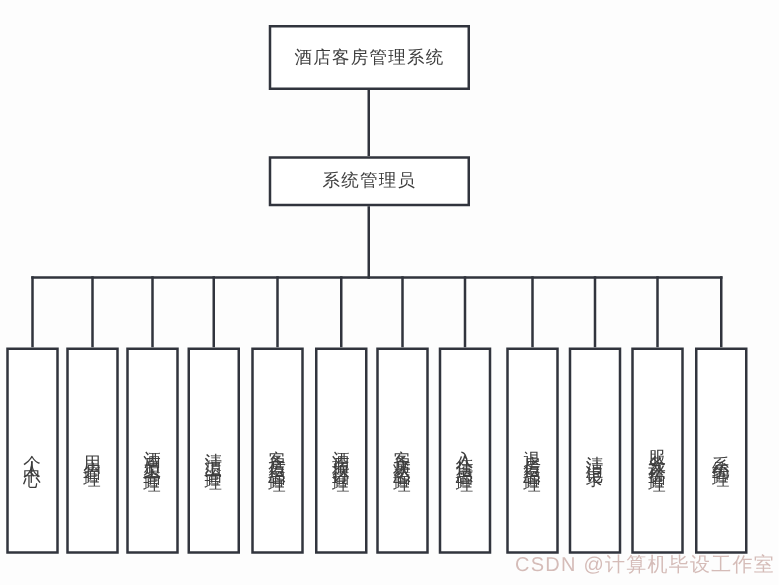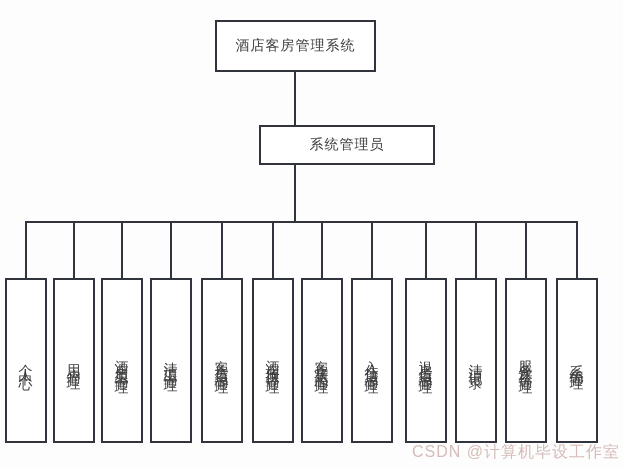--- a/index.html
+++ b/index.html
@@ -26,23 +26,22 @@
     color: #3d3d3d;
     font-size: 14px;
   }
   .root-box {
     left: 215px; top: 20px;
     width: 161px; height: 52px;
     letter-spacing: 1px;
   }
   .admin-box {
     left: 215px; top: 125px;
-    width: 176px; height: 40px;
+    width: 161px; height: 40px;
     letter-spacing: 1px;
-    margin-left: 44px;
   }
   .line {
     position: absolute;
     background: #31343d;
   }
   .line.v { width: 2px; }
   .line.h { height: 2px; }
   .stub { top: 221px; height: 57px; }
   .leaf {
     position: absolute;

